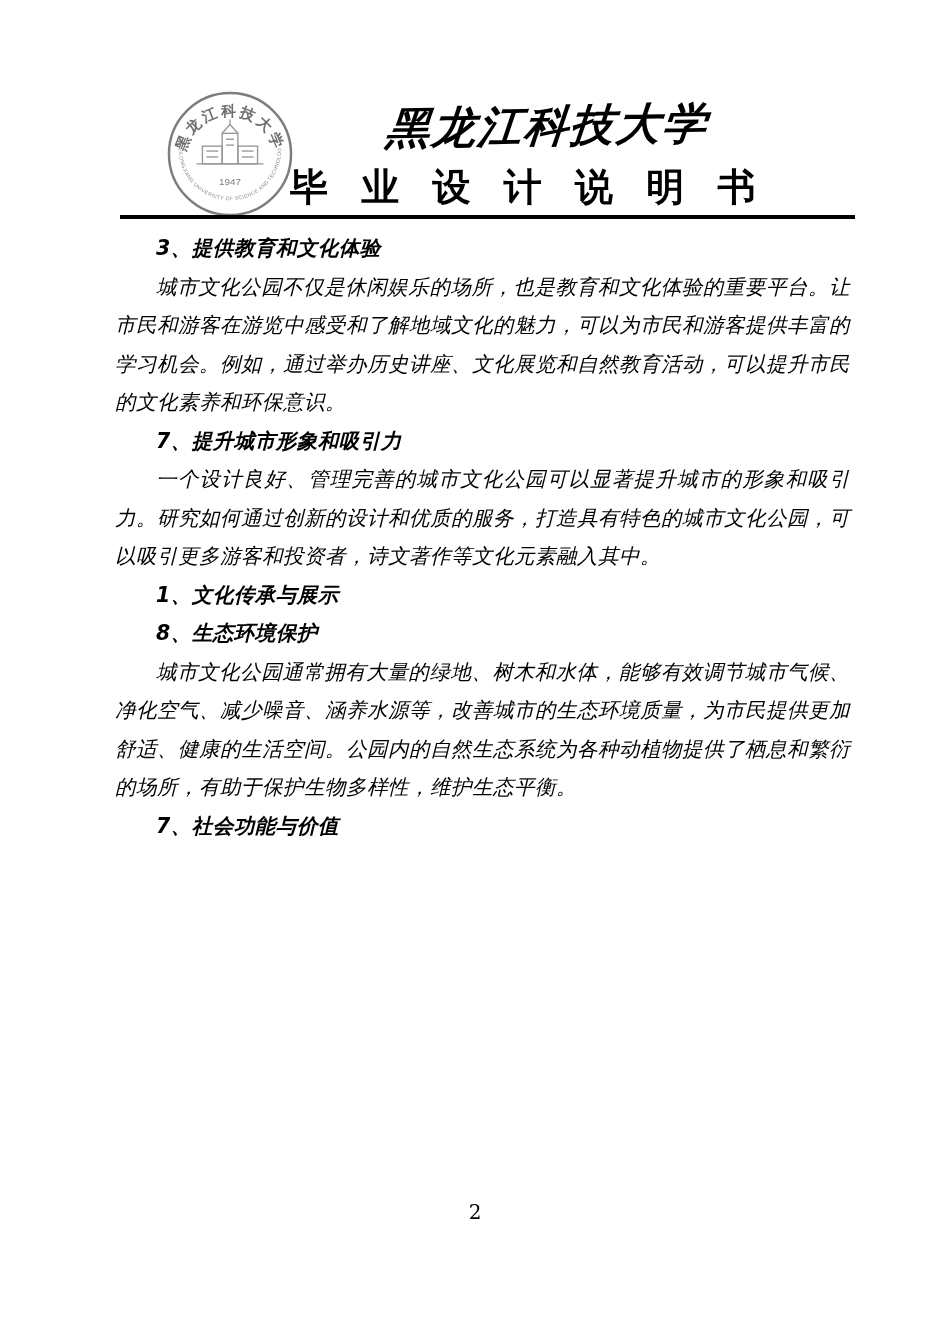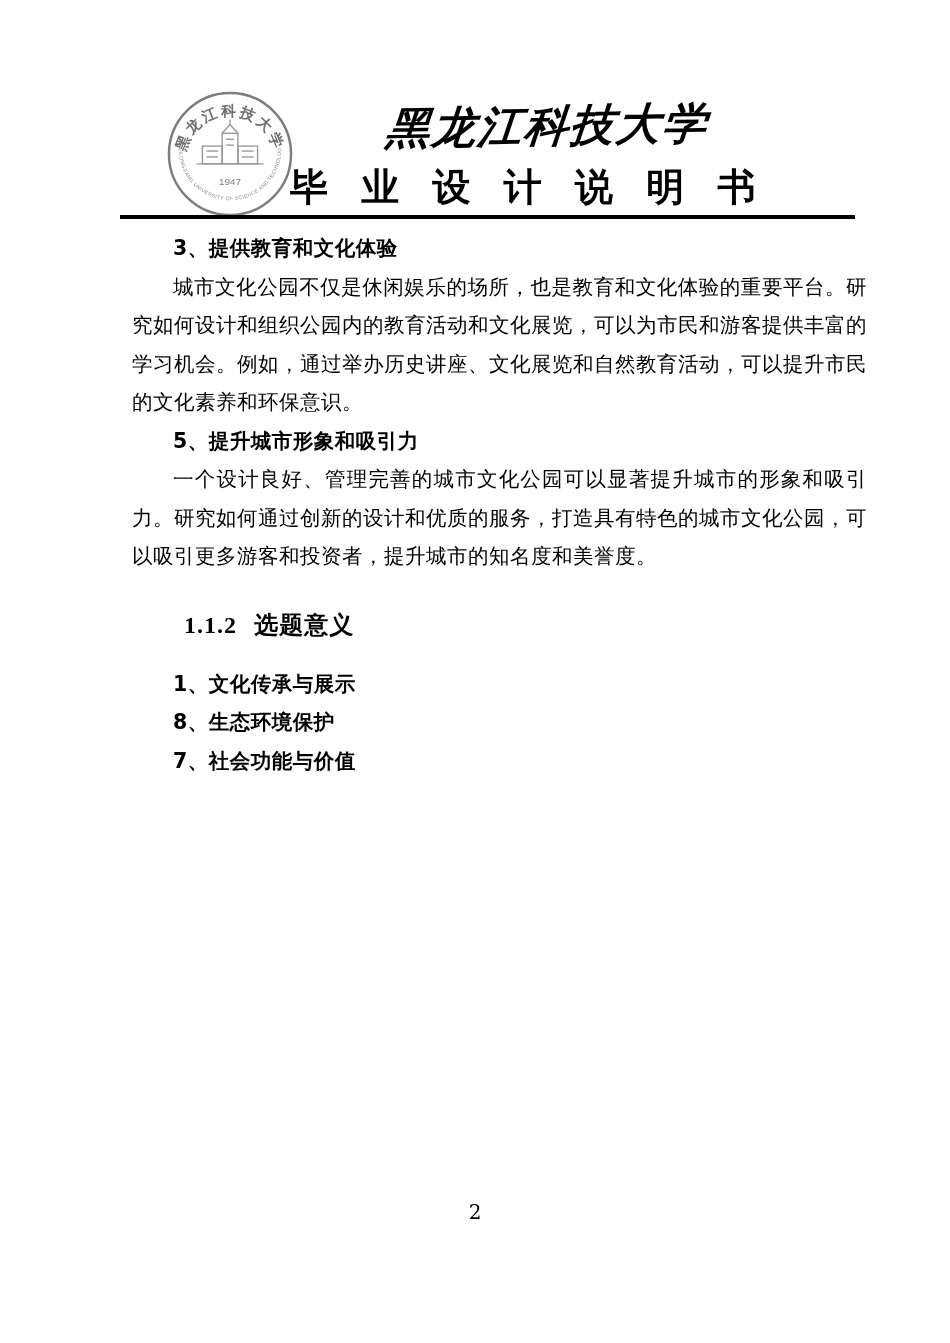--- a/index.html
+++ b/index.html
@@ -62,22 +62,23 @@
     left: 120px;
     width: 735px;
     height: 4px;
     background: #000;
   }
 
   
   .content {
     position: absolute;
     top: 229px;
-    left: 132px;
+    left: 115px;
     width: 735px;
+    font-style: italic;
   }
 
   .blk-heading {
     margin: 0;
     font-size: 20.5px;
     line-height: 38.5px;
     font-weight: bold;
     text-indent: 2em;
     font-family: "DejaVu Sans", "Liberation Sans", sans-serif;
     letter-spacing: 0.5px;
@@ -153,36 +154,33 @@
   <div class="uni-name">黑龙江科技大学</div>
 
   <div class="doc-title">毕 业 设 计 说 明 书</div>
 
   <div class="header-rule"></div>
 
   <main class="content">
 
     <h4 class="blk-heading">3、提供教育和文化体验</h4>
 
-    <p class="blk-para">城市文化公园不仅是休闲娱乐的场所，也是教育和文化体验的重要平台。研究如何设计和组织公园内的教育活动和文化展览，可以为市民和游客提供丰富的学习机会。例如，通过举办历史讲座、文化展览和自然教育活动，可以提升市民的文化素养和环保意识。</p>
+    <p class="blk-para">城市文化公园不仅是休闲娱乐的场所，也是教育和文化体验的重要平台。让市民和游客在游览中感受和了解地域文化的魅力，可以为市民和游客提供丰富的学习机会。例如，通过举办历史讲座、文化展览和自然教育活动，可以提升市民的文化素养和环保意识。</p>
 
-    <h4 class="blk-heading">5、提升城市形象和吸引力</h4>
+    <h4 class="blk-heading">7、提升城市形象和吸引力</h4>
 
-    <p class="blk-para">一个设计良好、管理完善的城市文化公园可以显著提升城市的形象和吸引力。研究如何通过创新的设计和优质的服务，打造具有特色的城市文化公园，可以吸引更多游客和投资者，提升城市的知名度和美誉度。</p>
+    <p class="blk-para">一个设计良好、管理完善的城市文化公园可以显著提升城市的形象和吸引力。研究如何通过创新的设计和优质的服务，打造具有特色的城市文化公园，可以吸引更多游客和投资者，诗文著作等文化元素融入其中。</p>
 
-    <h2 class="section-heading">
-      <span class="sec-num">1.1.2</span>
-      <span class="sec-label">选题意义</span>
-    </h2>
 
     <h4 class="blk-heading">1、文化传承与展示</h4>
 
 
     <h4 class="blk-heading">8、生态环境保护</h4>
 
+    <p class="blk-para">城市文化公园通常拥有大量的绿地、树木和水体，能够有效调节城市气候、净化空气、减少噪音、涵养水源等，改善城市的生态环境质量，为市民提供更加舒适、健康的生活空间。公园内的自然生态系统为各种动植物提供了栖息和繁衍的场所，有助于保护生物多样性，维护生态平衡。</p>
 
     <h4 class="blk-heading">7、社会功能与价值</h4>
 
   </main>
 
   <div class="page-number">2</div>
 
 </div>
 
 </body></html>

